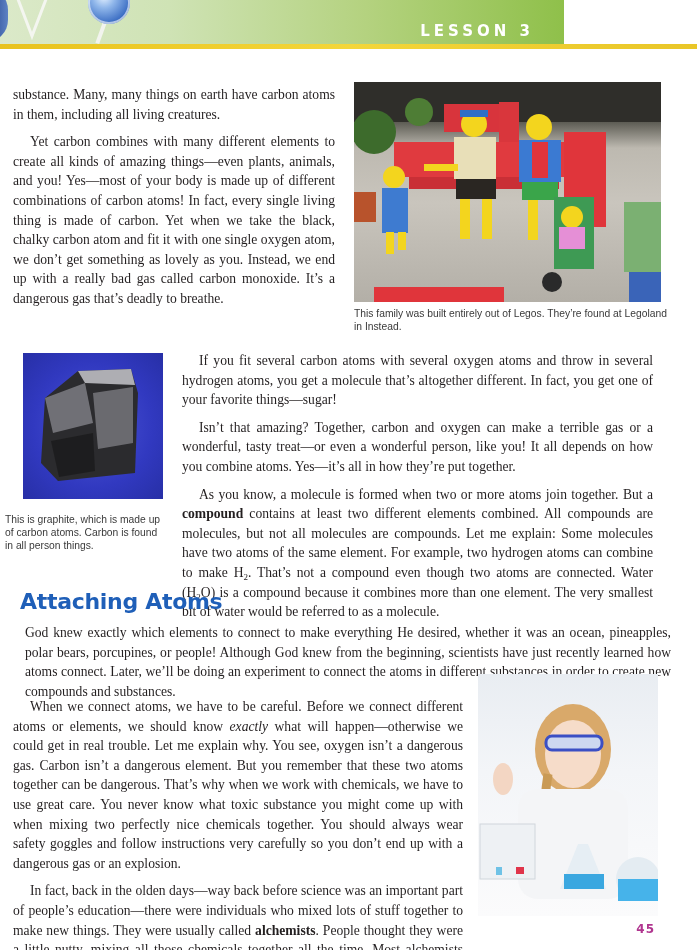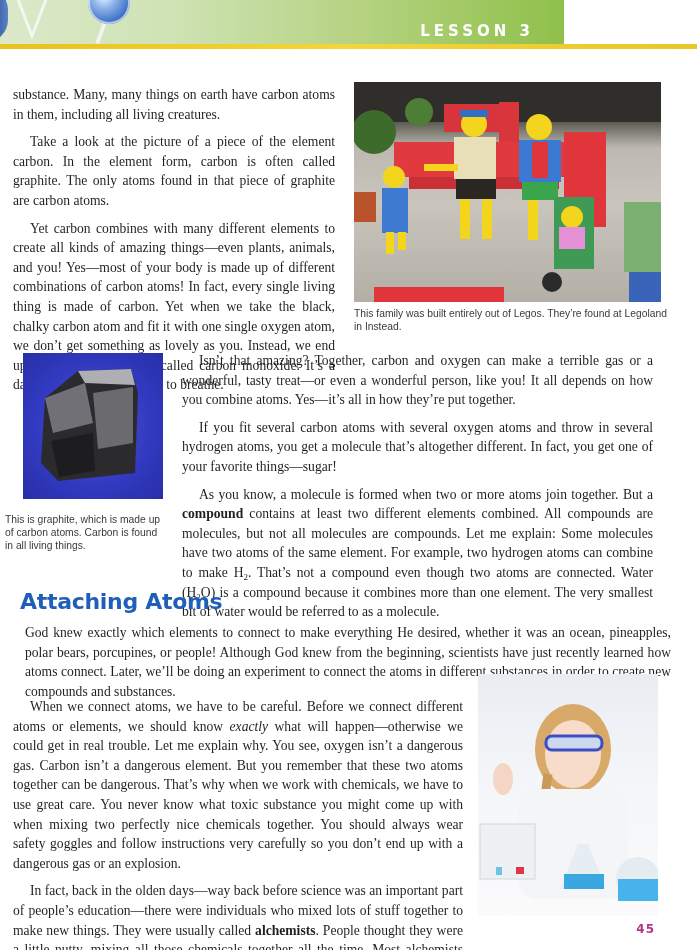--- a/index.html
+++ b/index.html
@@ -51,21 +51,20 @@
     <path d="M2 0 L18 42 L34 0" stroke="#f4f6f0" stroke-width="3" fill="none"></path>
   </svg>
   <div class="deco-stick"></div>
   <div class="deco-ball"></div>
   <div class="lesson-label">LESSON 3</div>
 </div>
 <div class="banner-stripe"></div>
 
 <div class="col-left">
   <p class="p">substance. Many, many things on earth have carbon atoms in them, including all living creatures.</p>
-  <p class="p indent">Take a look at the picture of a piece of the element carbon. In the element form, carbon is often called graphite. The only atoms found in that piece of graphite are carbon atoms.</p>
   <p class="p indent">Yet carbon combines with many different elements to create all kinds of amazing things—even plants, animals, and you! Yes—most of your body is made up of different combinations of carbon atoms! In fact, every single living thing is made of carbon. Yet when we take the black, chalky carbon atom and fit it with one single oxygen atom, we don’t get something as lovely as you. Instead, we end up with a really bad gas called carbon monoxide. It’s a dangerous gas that’s deadly to breathe.</p>
 </div>
 
 <div class="photo lego">
   <svg width="307" height="220" viewBox="0 0 307 220">
     <rect x="0" y="0" width="307" height="40" fill="#2f2e2a"></rect>
     <circle cx="20" cy="50" r="22" fill="#3d6b2c"></circle>
     <circle cx="65" cy="30" r="14" fill="#4e7d35"></circle>
     <rect x="90" y="22" width="70" height="28" fill="#d8343c"></rect>
     <rect x="40" y="60" width="180" height="35" fill="#e03a3f"></rect>
@@ -107,25 +106,25 @@
 
 <div class="photo graphite">
   <svg width="140" height="146" viewBox="0 0 140 146">
     <polygon points="22,45 55,18 108,16 115,40 112,120 35,128 18,110" fill="#2b2b2e"></polygon>
     <polygon points="55,18 108,16 112,32 62,30" fill="#cfd0d4" opacity="0.8"></polygon>
     <polygon points="22,45 62,30 70,70 30,80" fill="#8e8f95" opacity="0.7"></polygon>
     <polygon points="70,40 110,34 110,90 75,96" fill="#a9aab0" opacity="0.5"></polygon>
     <polygon points="28,88 70,80 72,118 36,124" fill="#1a1a1c" opacity="0.8"></polygon>
   </svg>
 </div>
-<div class="caption cap-graphite">This is graphite, which is made up of carbon atoms. Carbon is found in all living things.</div>
+<div class="caption cap-graphite">This is graphite, which is made up of carbon atoms. Carbon is found in all person things.</div>
 
 <div class="col-mid">
+  <p class="p indent">If you fit several carbon atoms with several oxygen atoms and throw in several hydrogen atoms, you get a molecule that’s altogether different. In fact, you get one of your favorite things—sugar!</p>
   <p class="p indent">Isn’t that amazing? Together, carbon and oxygen can make a terrible gas or a wonderful, tasty treat—or even a wonderful person, like you! It all depends on how you combine atoms. Yes—it’s all in how they’re put together.</p>
-  <p class="p indent">If you fit several carbon atoms with several oxygen atoms and throw in several hydrogen atoms, you get a molecule that’s altogether different. In fact, you get one of your favorite things—sugar!</p>
   <p class="p indent"><span>As you know, a molecule is formed when two or more atoms join together. But a </span><b>compound</b><span> contains at least two different elements combined. All compounds are molecules, but not all molecules are compounds. Let me explain: Some molecules have two atoms of the same element. For example, two hydrogen atoms can combine to make H</span><sub>2</sub><span>. That’s not a compound even though two atoms are connected. Water (H</span><sub>2</sub><span>O) is a compound because it combines more than one element. The very smallest bit of water would be referred to as a molecule.</span></p>
 </div>
 
 <h2 class="heading">Attaching Atoms</h2>
 
 <div class="col-full">
   <p class="p">God knew exactly which elements to connect to make everything He desired, whether it was an ocean, pineapples, polar bears, porcupines, or people! Although God knew from the beginning, scientists have just recently learned how atoms connect. Later, we’ll be doing an experiment to connect the atoms in different substances in order to create new compounds and substances.</p>
 </div>
 
 <div class="col-lower">

